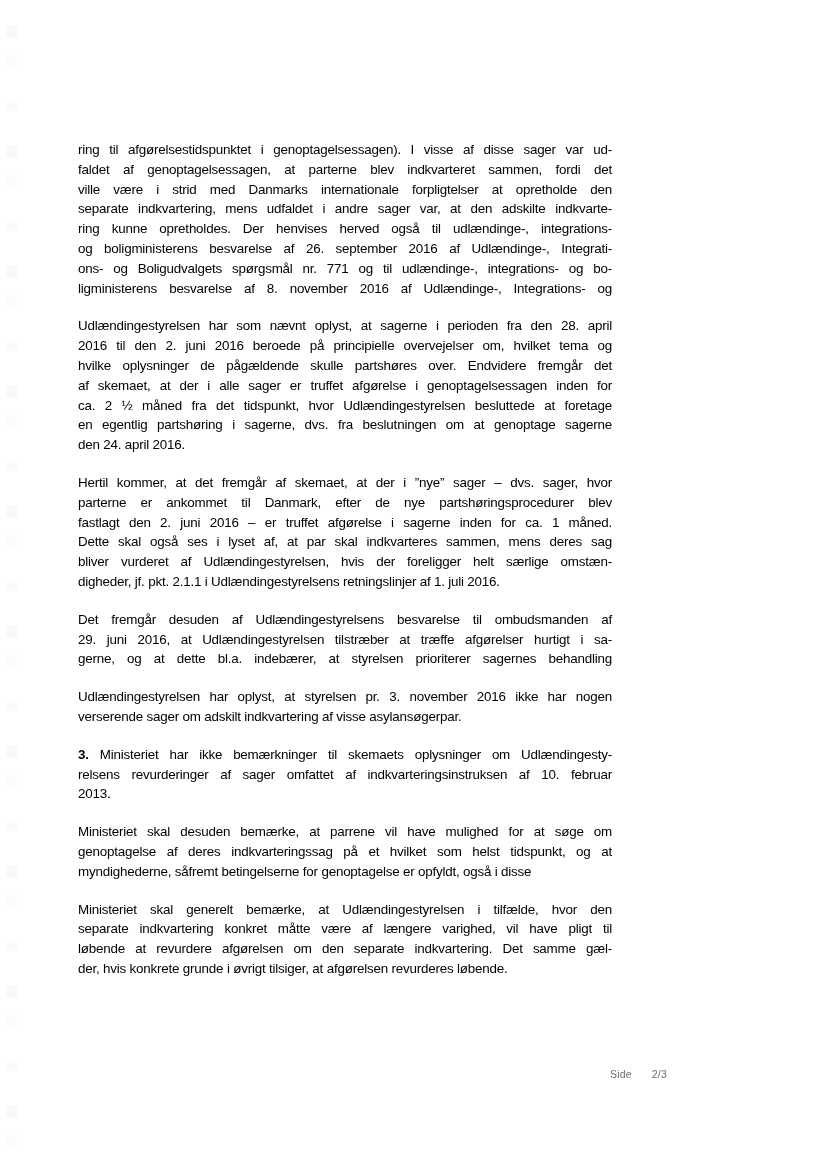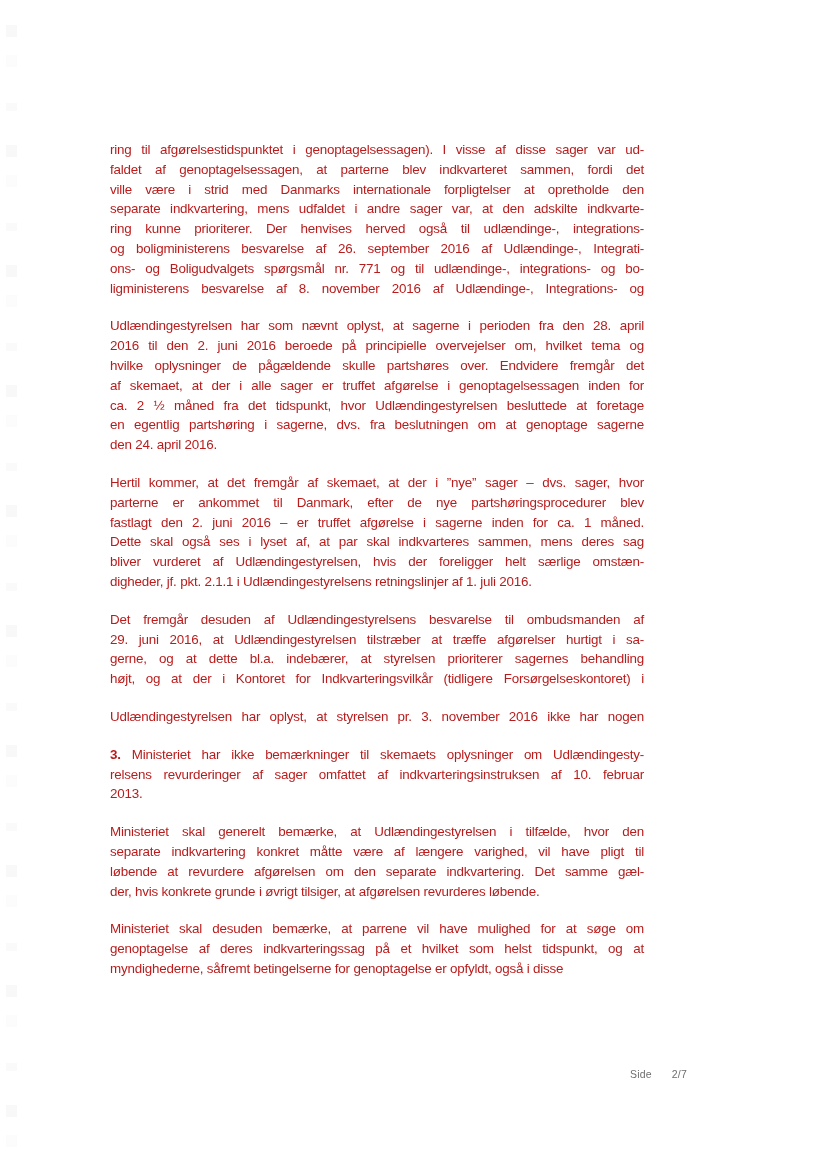--- a/index.html
+++ b/index.html
@@ -27,59 +27,57 @@
         rgba(0,0,0,0) 42px 78px,
         rgba(135,135,135,0.07) 78px 86px,
         rgba(0,0,0,0) 86px 120px);
     opacity: 0.6;
     pointer-events: none;
   }
   .content {
     position: absolute;
     left: 78px; top: 140px;
     width: 534px;
-    color: #b91c1c;
+    color: #000000;
     font-size: 13.4px;
     letter-spacing: -0.2px;
-    margin-left: 32px;
   }
   .para { margin: 0 0 18px 0; }
   .line {
     height: 19.8px;
     line-height: 19.8px;
     text-align: justify;
     text-align-last: justify;
     white-space: normal;
   }
   .line.last { text-align-last: left; }
   .b { font-weight: bold; }
   .footer {
     position: absolute;
     left: 610px; top: 1068px;
     font-size: 10.5px;
     color: #6e6e6e;
     letter-spacing: 0.2px;
     display: flex;
     gap: 20px;
-    margin-left: 20px;
   }
 </style>
 </head>
 <body>
 
 <div class="page">
   <div class="scan-artifacts"></div>
 
   <div class="content">
       <div class="para">
         <div class="line">ring til afgørelsestidspunktet i genoptagelsessagen). I visse af disse sager var ud-</div>
         <div class="line">faldet af genoptagelsessagen, at parterne blev indkvarteret sammen, fordi det</div>
         <div class="line">ville være i strid med Danmarks internationale forpligtelser at opretholde den</div>
         <div class="line">separate indkvartering, mens udfaldet i andre sager var, at den adskilte indkvarte-</div>
-        <div class="line">ring kunne prioriterer. Der henvises herved også til udlændinge-, integrations-</div>
+        <div class="line">ring kunne opretholdes. Der henvises herved også til udlændinge-, integrations-</div>
         <div class="line">og boligministerens besvarelse af 26. september 2016 af Udlændinge-, Integrati-</div>
         <div class="line">ons- og Boligudvalgets spørgsmål nr. 771 og til udlændinge-, integrations- og bo-</div>
         <div class="line">ligministerens besvarelse af 8. november 2016 af Udlændinge-, Integrations- og</div>
       </div>
       <div class="para">
         <div class="line">Udlændingestyrelsen har som nævnt oplyst, at sagerne i perioden fra den 28. april</div>
         <div class="line">2016 til den 2. juni 2016 beroede på principielle overvejelser om, hvilket tema og</div>
         <div class="line">hvilke oplysninger de pågældende skulle partshøres over. Endvidere fremgår det</div>
         <div class="line">af skemaet, at der i alle sager er truffet afgørelse i genoptagelsessagen inden for</div>
         <div class="line">ca. 2 ½ måned fra det tidspunkt, hvor Udlændingestyrelsen besluttede at foretage</div>
@@ -91,40 +89,40 @@
         <div class="line">parterne er ankommet til Danmark, efter de nye partshøringsprocedurer blev</div>
         <div class="line">fastlagt den 2. juni 2016 – er truffet afgørelse i sagerne inden for ca. 1 måned.</div>
         <div class="line">Dette skal også ses i lyset af, at par skal indkvarteres sammen, mens deres sag</div>
         <div class="line">bliver vurderet af Udlændingestyrelsen, hvis der foreligger helt særlige omstæn-</div>
         <div class="line last">digheder, jf. pkt. 2.1.1 i Udlændingestyrelsens retningslinjer af 1. juli 2016.</div>
       </div>
       <div class="para">
         <div class="line">Det fremgår desuden af Udlændingestyrelsens besvarelse til ombudsmanden af</div>
         <div class="line">29. juni 2016, at Udlændingestyrelsen tilstræber at træffe afgørelser hurtigt i sa-</div>
         <div class="line">gerne, og at dette bl.a. indebærer, at styrelsen prioriterer sagernes behandling</div>
-        <div class="line">højt, og at der i Kontoret for Indkvarteringsvilkår (tidligere Forsørgelseskontoret) i</div>
       </div>
       <div class="para">
         <div class="line">Udlændingestyrelsen har oplyst, at styrelsen pr. 3. november 2016 ikke har nogen</div>
+        <div class="line last">verserende sager om adskilt indkvartering af visse asylansøgerpar.</div>
       </div>
       <div class="para">
         <div class="line"><span class="b">3.</span> Ministeriet har ikke bemærkninger til skemaets oplysninger om Udlændingesty-</div>
         <div class="line">relsens revurderinger af sager omfattet af indkvarteringsinstruksen af 10. februar</div>
         <div class="line last">2013.</div>
       </div>
       <div class="para">
+        <div class="line">Ministeriet skal desuden bemærke, at parrene vil have mulighed for at søge om</div>
+        <div class="line">genoptagelse af deres indkvarteringssag på et hvilket som helst tidspunkt, og at</div>
+        <div class="line last">myndighederne, såfremt betingelserne for genoptagelse er opfyldt, også i disse</div>
+      </div>
+      <div class="para">
         <div class="line">Ministeriet skal generelt bemærke, at Udlændingestyrelsen i tilfælde, hvor den</div>
         <div class="line">separate indkvartering konkret måtte være af længere varighed, vil have pligt til</div>
         <div class="line">løbende at revurdere afgørelsen om den separate indkvartering. Det samme gæl-</div>
         <div class="line last">der, hvis konkrete grunde i øvrigt tilsiger, at afgørelsen revurderes løbende.</div>
       </div>
-      <div class="para">
-        <div class="line">Ministeriet skal desuden bemærke, at parrene vil have mulighed for at søge om</div>
-        <div class="line">genoptagelse af deres indkvarteringssag på et hvilket som helst tidspunkt, og at</div>
-        <div class="line last">myndighederne, såfremt betingelserne for genoptagelse er opfyldt, også i disse</div>
-      </div>
     </div>
 
   <div class="footer">
     <span>Side</span>
-    <span>2/7</span>
+    <span>2/3</span>
   </div>
 </div>
 
 </body></html>

